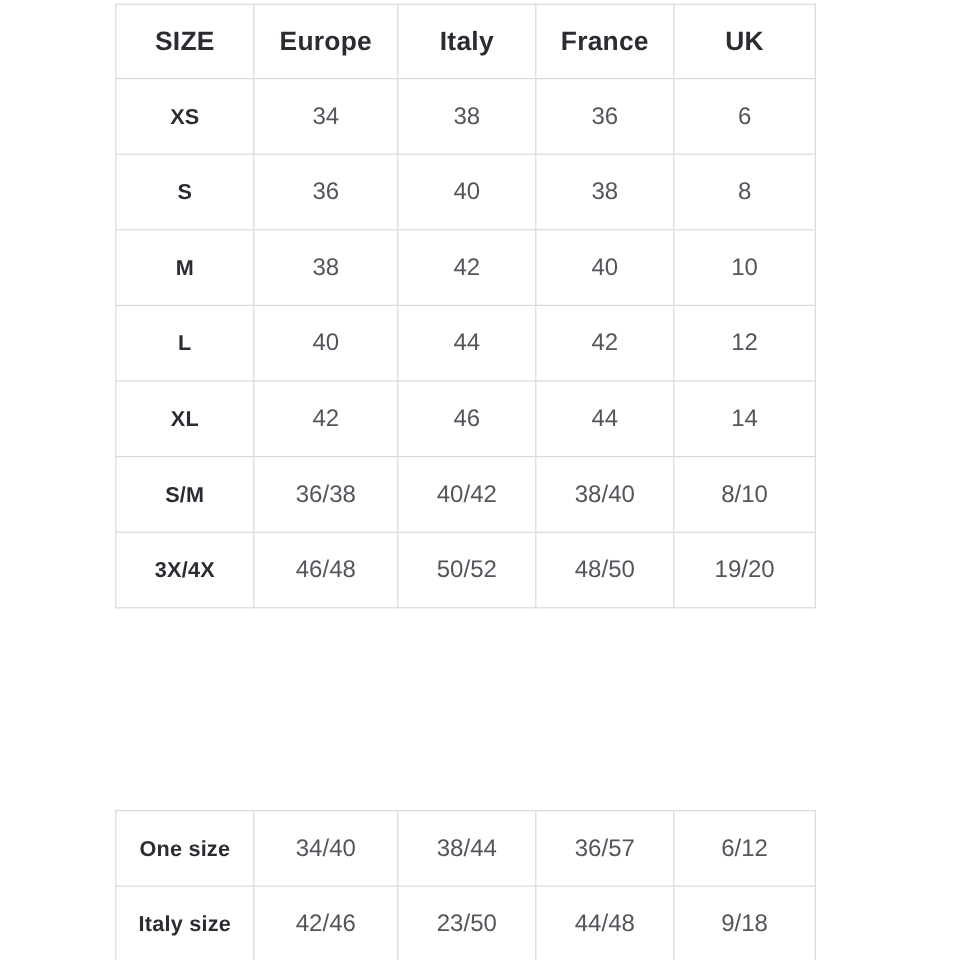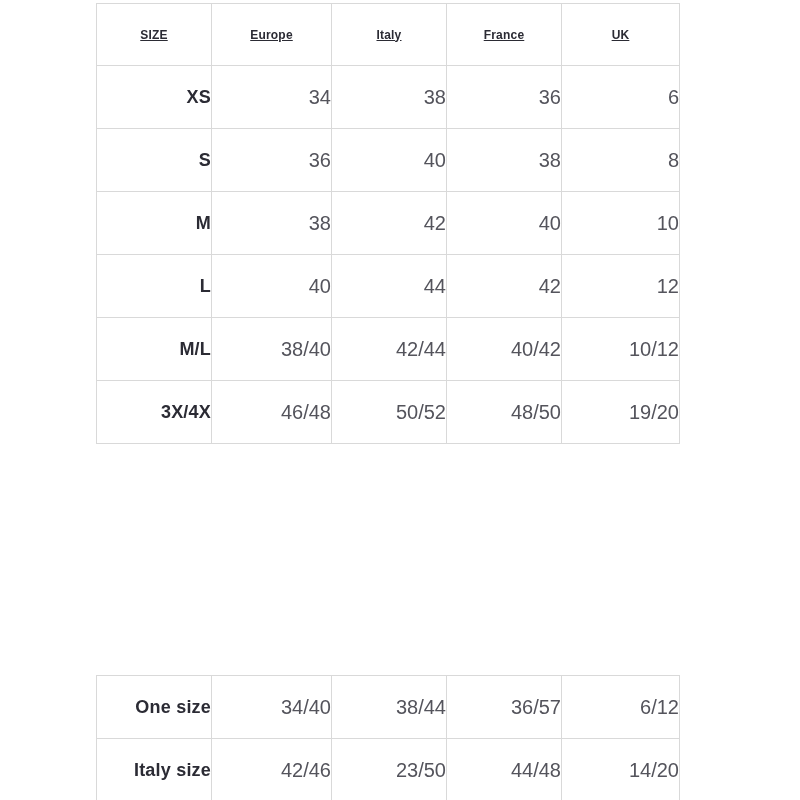--- a/index.html
+++ b/index.html
@@ -33,32 +33,30 @@
   .size-table th,
   .size-table td {
     border: 1px solid #d9d9d9;
     text-align: center;
     vertical-align: middle;
     padding: 0;
     background: #ffffff;
   }
   .size-table th {
     height: 61px;
-    font-size: 12px;
+    font-size: 22px;
     font-weight: 700;
     color: #2b2b34;
     letter-spacing: 0.2px;
-    text-decoration: underline;
   }
   .size-table td {
     height: 62px;
     font-size: 20px;
     font-weight: 400;
     color: #54545c;
-    text-align: right;
   }
   .size-table td.row-label {
     font-size: 18px;
     font-weight: 700;
     color: #2b2b34;
     letter-spacing: 0.2px;
   }
 </style>
 </head>
 <body>
@@ -105,25 +103,32 @@
         <td>10</td>
       </tr>
       <tr>
         <td class="row-label">L</td>
         <td>40</td>
         <td>44</td>
         <td>42</td>
         <td>12</td>
       </tr>
       <tr>
-        <td class="row-label">M/L</td>
+        <td class="row-label">XL</td>
+        <td>42</td>
+        <td>46</td>
+        <td>44</td>
+        <td>14</td>
+      </tr>
+      <tr>
+        <td class="row-label">S/M</td>
+        <td>36/38</td>
+        <td>40/42</td>
         <td>38/40</td>
-        <td>42/44</td>
-        <td>40/42</td>
-        <td>10/12</td>
+        <td>8/10</td>
       </tr>
       <tr>
         <td class="row-label">3X/4X</td>
         <td>46/48</td>
         <td>50/52</td>
         <td>48/50</td>
         <td>19/20</td>
       </tr>
     </tbody>
   </table>
@@ -142,18 +147,18 @@
         <td>34/40</td>
         <td>38/44</td>
         <td>36/57</td>
         <td>6/12</td>
       </tr>
       <tr>
         <td class="row-label">Italy size</td>
         <td>42/46</td>
         <td>23/50</td>
         <td>44/48</td>
-        <td>14/20</td>
+        <td>9/18</td>
       </tr>
     </tbody>
   </table>
 
 </div>
 
 </body></html>

